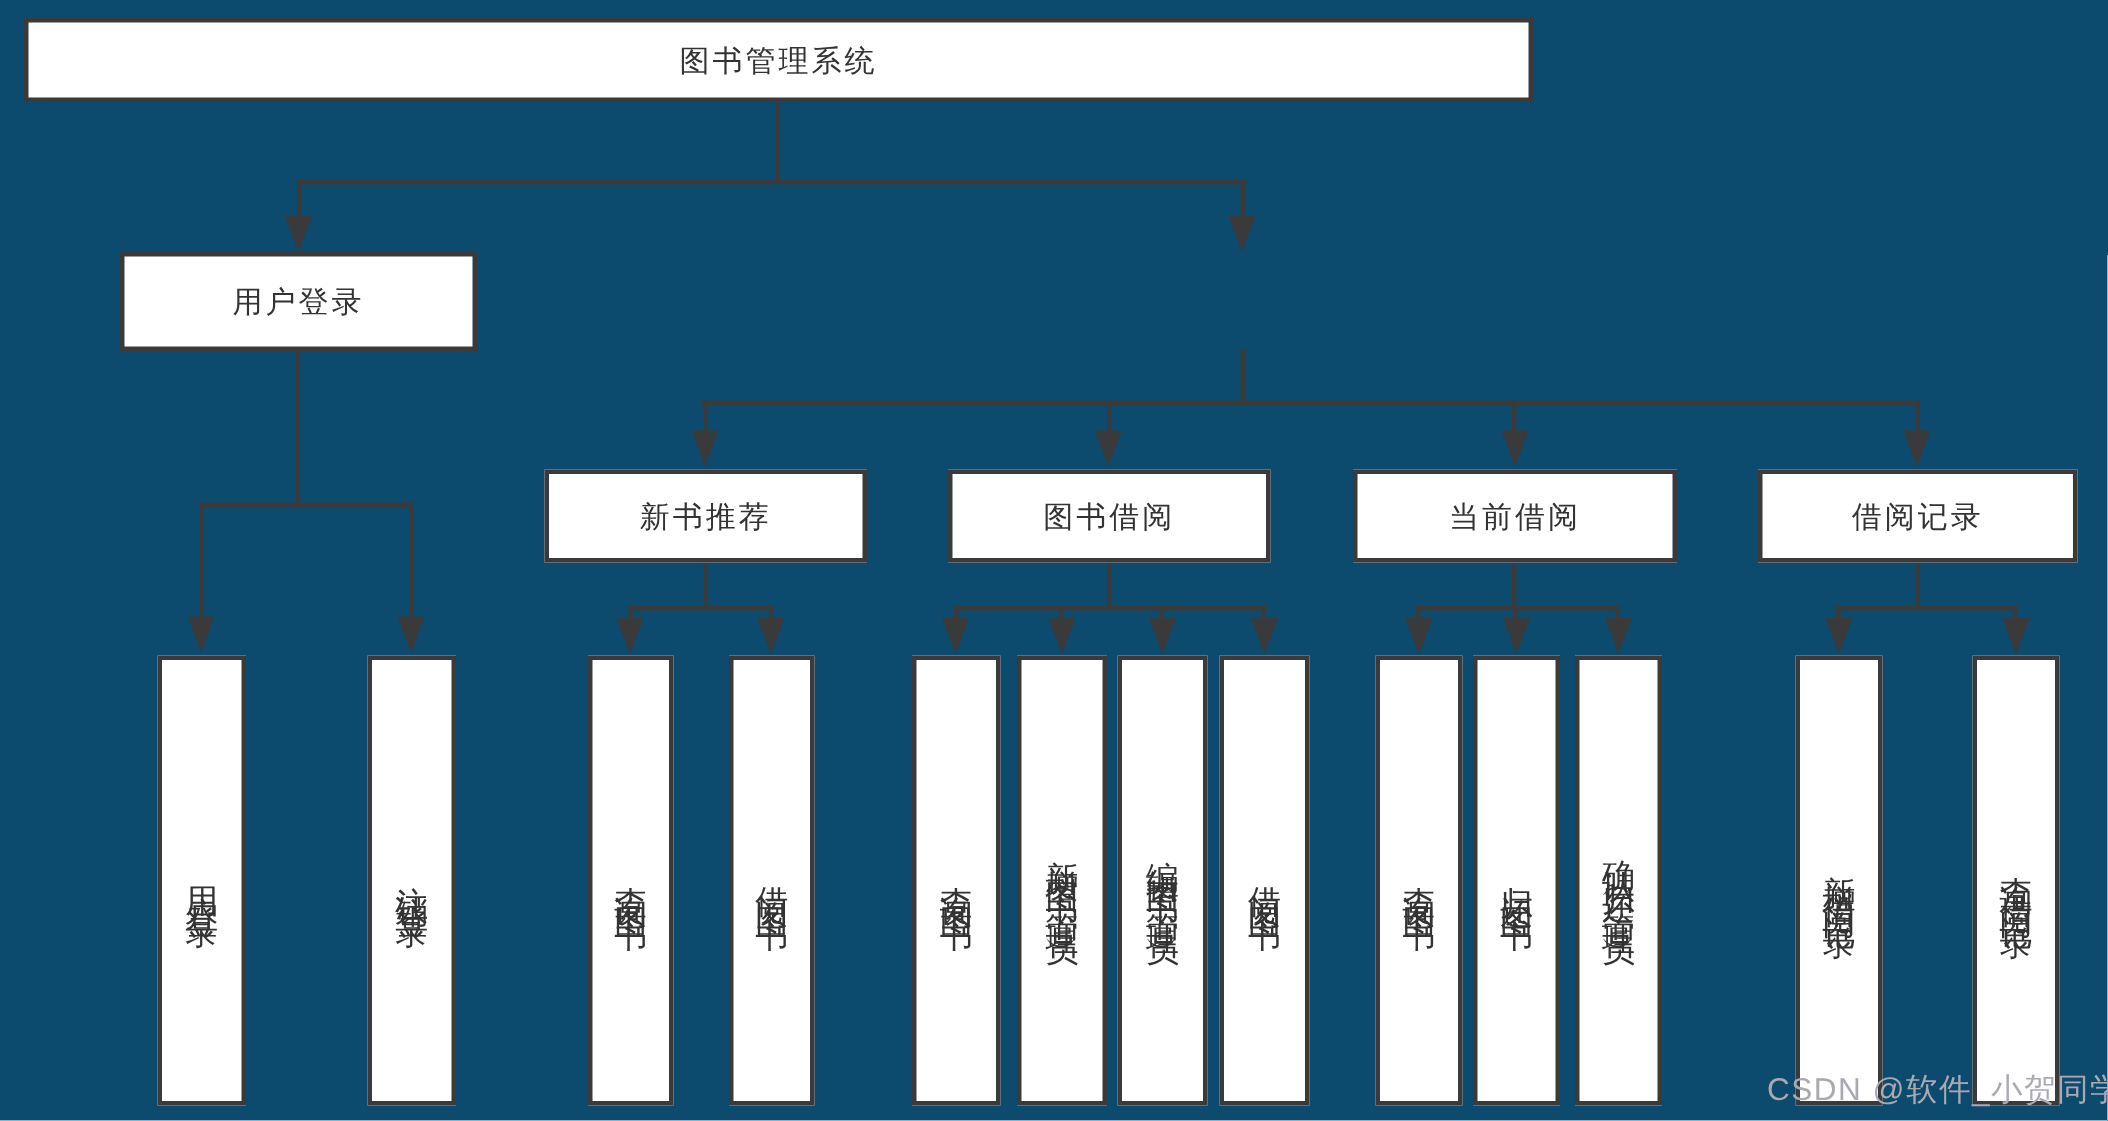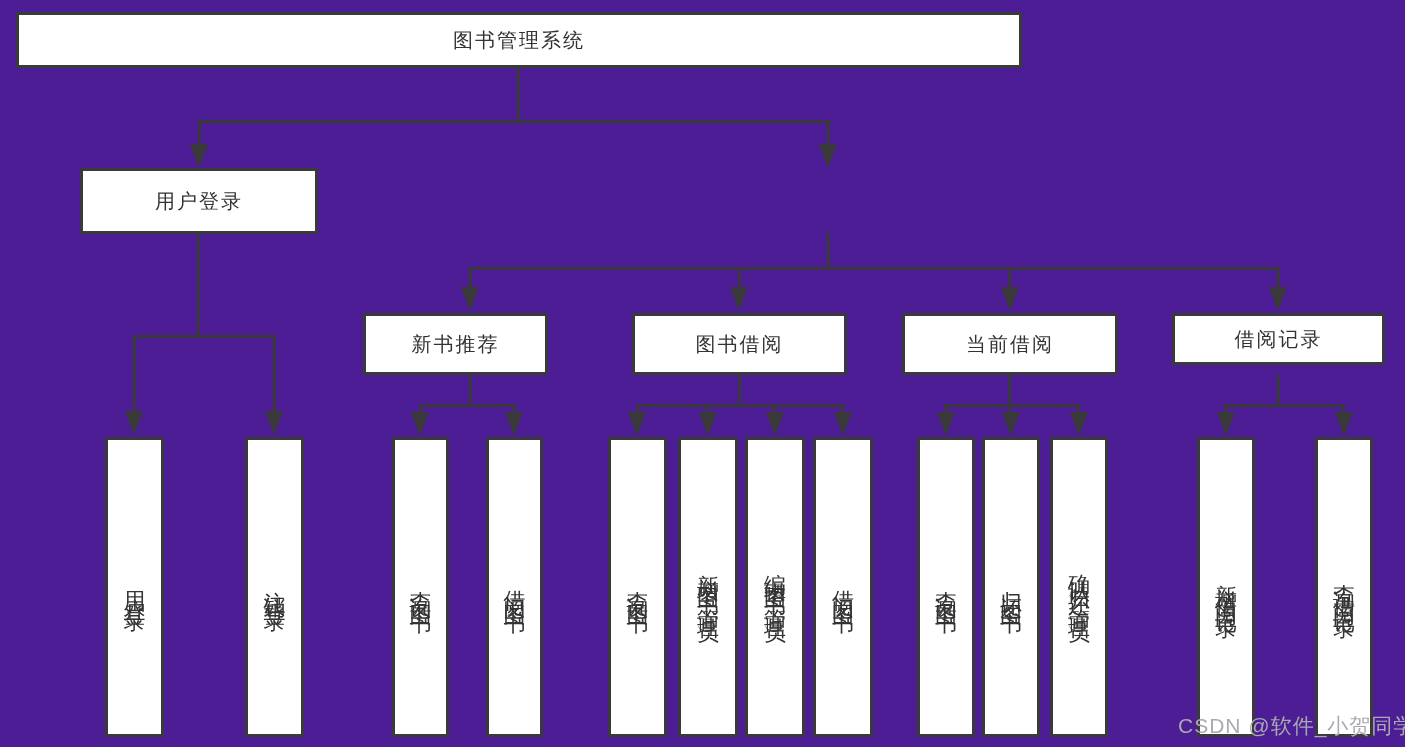--- a/index.html
+++ b/index.html
@@ -2,21 +2,21 @@
 <html><head>
 <meta charset="utf-8">
 <style>
   :root{
     --line:#3a3a3a;
     --text:#333333;
   }
   *{box-sizing:border-box;margin:0;padding:0}
   html,body{background:#ffffff}
   body{font-family:"Liberation Sans",sans-serif}
-  .stage{position:relative;width:1405px;height:747px;background:#4c1d95;overflow:hidden}
+  .stage{position:relative;width:1405px;height:747px;background:#0c4a6e;overflow:hidden}
 
   .box{
     position:absolute;background:#ffffff;border:3px solid var(--line);
     display:flex;align-items:center;justify-content:center;
     font-size:20px;color:var(--text);letter-spacing:2px;z-index:2;
     font-family:"Liberation Sans",sans-serif;
   }
   .vbox{
     writing-mode:vertical-rl;text-orientation:mixed;
     font-size:22px;letter-spacing:7px;line-height:1;
@@ -62,24 +62,24 @@
   <div class="hline" style="left:468px;top:267px;width:812px;height:3px"></div>
   <div class="vline" style="left:469px;top:267px;width:3px;height:22px"></div>
   <div class="arr" style="left:461px;top:287px"></div>
   <div class="vline" style="left:738px;top:267px;width:3px;height:22px"></div>
   <div class="arr" style="left:730px;top:287px"></div>
   <div class="vline" style="left:1008px;top:267px;width:3px;height:22px"></div>
   <div class="arr" style="left:1001px;top:287px"></div>
   <div class="vline" style="left:1277px;top:267px;width:3px;height:22px"></div>
   <div class="arr" style="left:1269px;top:287px"></div>
 
-  <div class="box" style="left:363px;top:313px;width:185px;height:62px">新书推荐</div>
+  <div class="box" style="left:363px;top:313px;width:215px;height:62px">新书推荐</div>
   <div class="box" style="left:632px;top:313px;width:215px;height:62px">图书借阅</div>
   <div class="box" style="left:902px;top:313px;width:216px;height:62px">当前借阅</div>
-  <div class="box" style="left:1172px;top:313px;width:213px;height:52px">借阅记录</div>
+  <div class="box" style="left:1172px;top:313px;width:213px;height:62px">借阅记录</div>
 
   <div class="vline" style="left:469px;top:375px;width:3px;height:31px"></div>
   <div class="hline" style="left:419px;top:404px;width:97px;height:3px"></div>
   <div class="vline" style="left:419px;top:404px;width:3px;height:10px"></div>
   <div class="arr" style="left:411px;top:412px"></div>
   <div class="vline" style="left:513px;top:404px;width:3px;height:10px"></div>
   <div class="arr" style="left:505px;top:412px"></div>
 
   <div class="box vbox" style="left:392px;top:437px;width:57px;height:300px">查询图书</div>
   <div class="box vbox" style="left:486px;top:437px;width:57px;height:300px">借阅图书</div>

